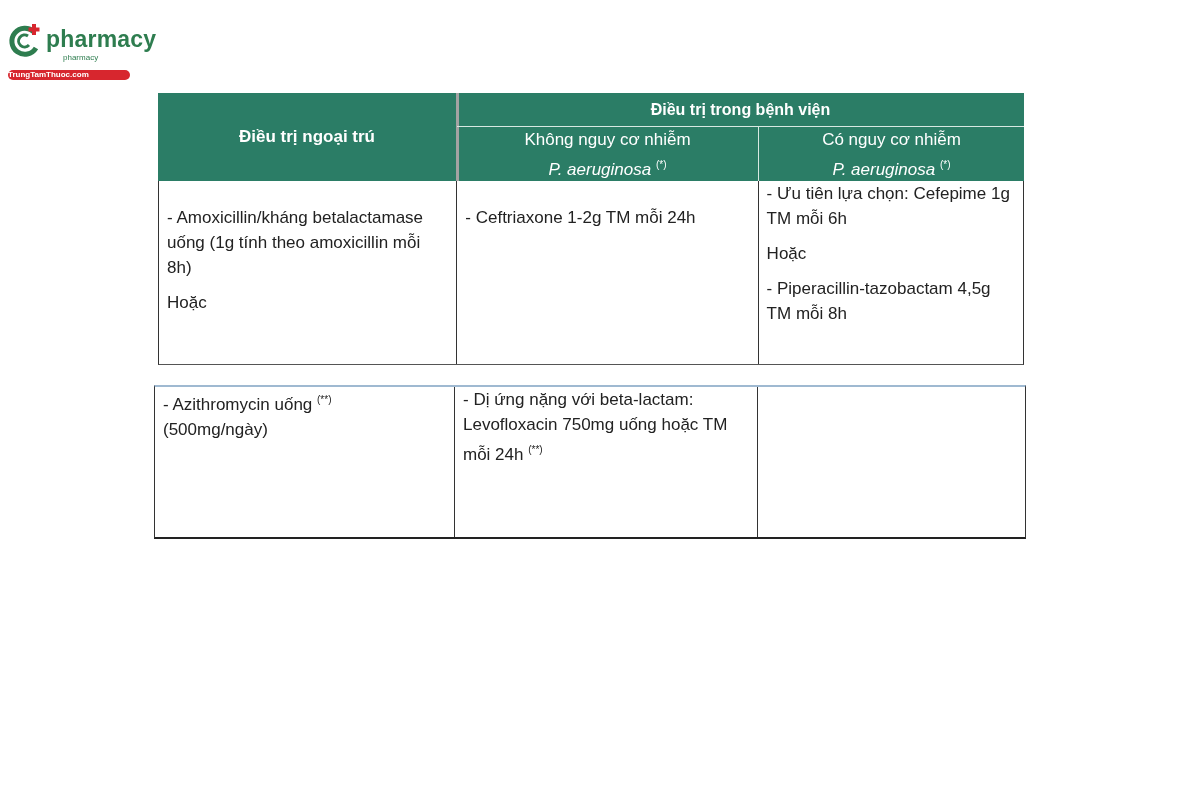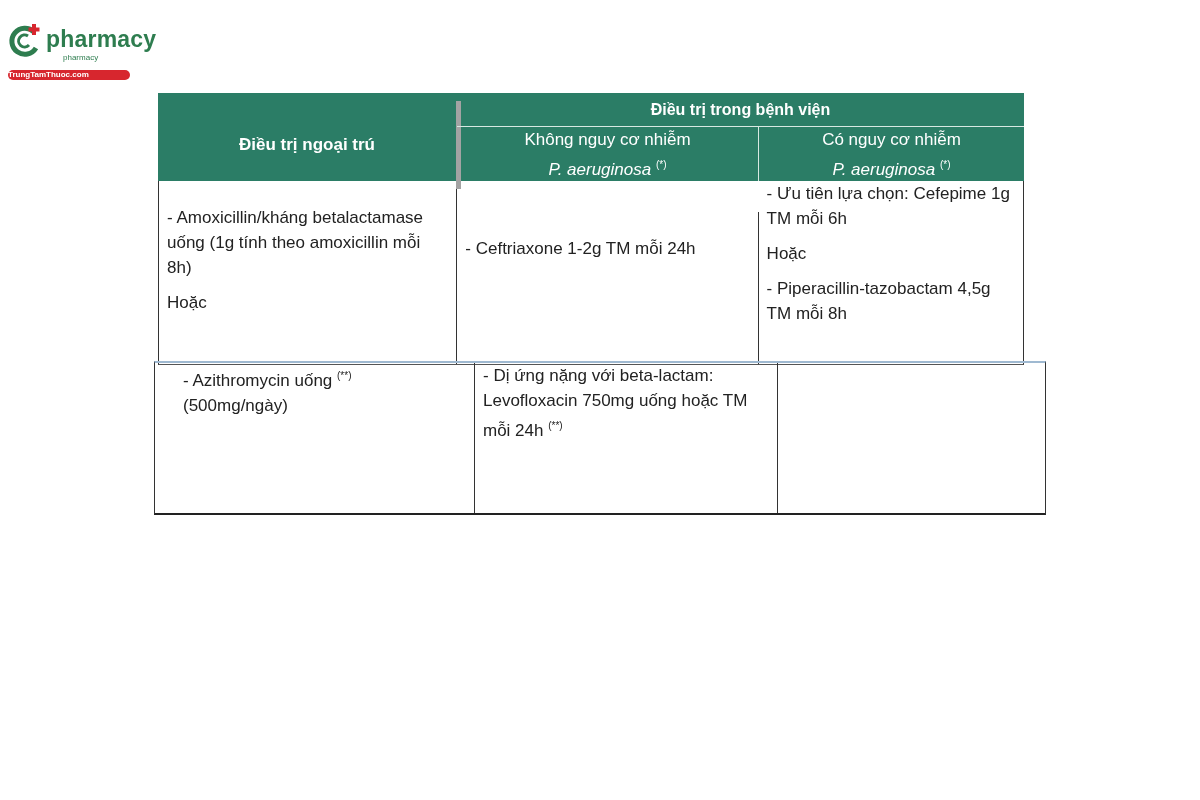--- a/index.html
+++ b/index.html
@@ -7,34 +7,34 @@
          font-family:"Liberation Sans", sans-serif; color:#222; }
   .logo { position:absolute; left:6px; top:22px; width:124px; height:60px; }
   .logo .mark { position:absolute; left:2px; top:2px; width:34px; height:34px; }
   .logo .word { position:absolute; left:40px; top:4px; font-size:23px; font-weight:bold; color:#2e7d4f; letter-spacing:0.2px; }
   .logo .sub { position:absolute; left:57px; top:31px; font-size:8px; color:#2e7d4f; }
   .logo .bar { position:absolute; left:2px; top:48px; width:122px; height:10px; border-radius:5px; background:#d7262e;
                color:#fff; font-size:8px; font-weight:bold; text-align:left; line-height:10px; }
 
   .tbl { position:absolute; left:158px; top:93px; width:866px; }
   .head { position:relative; height:88px; background:#2b7d66; color:#fff; }
-  .head .c1 { position:absolute; left:0; top:8px; width:298px; height:88px; display:flex; align-items:center; justify-content:center;
-              font-weight:bold; font-size:17px; border-right:5px solid #a3a3a3; }
+  .head .c1 { position:absolute; left:0; top:0; width:298px; height:88px; display:flex; align-items:center; justify-content:center;
+              font-weight:bold; font-size:17px; border-right:3px solid #a3a3a3; }
   .head .top { position:absolute; left:299px; top:0; width:567px; height:33px; display:flex; align-items:center; justify-content:center;
                font-weight:bold; font-size:16px; border-bottom:1px solid #d8e8e2; }
   .head .sub1 { position:absolute; left:299px; top:34px; width:301px; height:54px; text-align:center; font-size:17px; line-height:25px; border-right:1px solid #d8e8e2; }
   .head .sub2 { position:absolute; left:601px; top:34px; width:265px; height:54px; text-align:center; font-size:17px; line-height:25px; }
   .head sup, .cell sup { font-size:10px; }
   .row { display:flex; }
   .row1 { height:183px; border-left:1px solid #333; border-right:1px solid #333; border-bottom:1px solid #555; }
   .row1 .cell { padding:0 8px; font-size:17px; line-height:25px; }
   .row1 .cell1 { width:282px; border-right:1px solid #333; padding-top:24px; }
-  .row1 .cell2 { width:285px; border-right:1px solid #333; padding-top:24px;margin-top:31px; }
+  .row1 .cell2 { width:285px; border-right:1px solid #333; padding-top:24px; }
   .row1 .cell3 { width:249px; padding-top:0; }
-  .row2 { position:absolute; left:-4px; top:268px; width:870px; height:150px; border:1px solid #333; border-top:2px solid #9fb9d1; border-bottom:2px solid #222;padding-left:20px; }
+  .row2 { position:absolute; left:-4px; top:292px; width:870px; height:150px; border:1px solid #333; border-top:2px solid #9fb9d1; border-bottom:2px solid #222; }
   .row2 .cell { padding:0 8px; font-size:17px; line-height:25px; }
   .row2 .cell1 { width:283px; border-right:1px solid #333; }
   .row2 .cell2 { width:286px; border-right:1px solid #333; }
   .row2 .cell3 { width:249px; }
   p { margin:0; }
   .gap { margin-top:10px; }
   .small { font-size:11px; line-height:14px; }
 </style>
 </head>
 <body>

